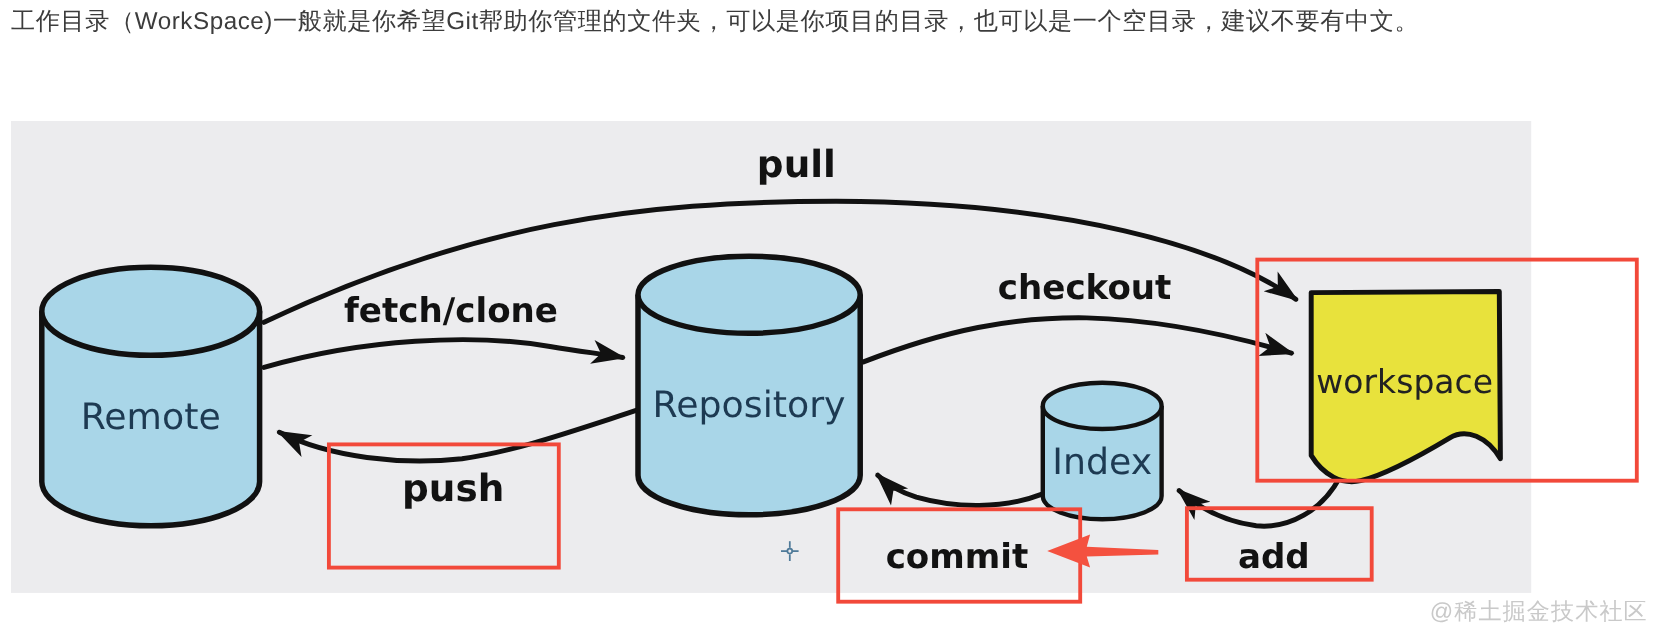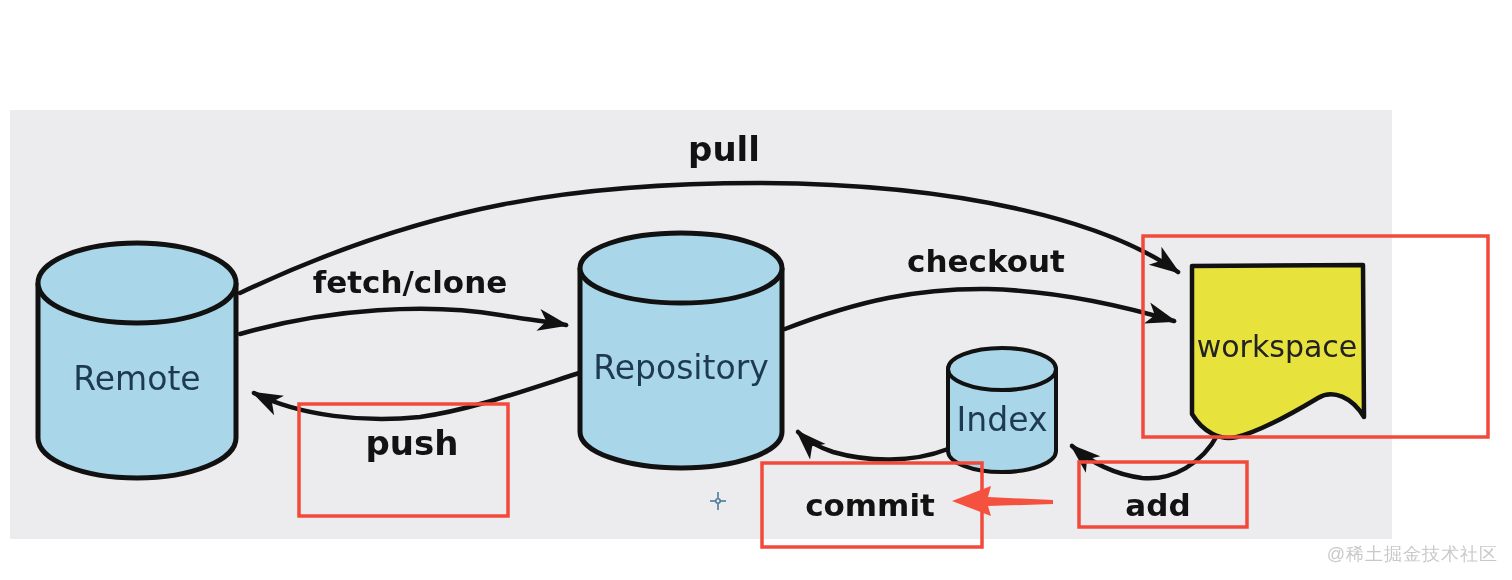--- a/index.html
+++ b/index.html
@@ -27,28 +27,29 @@
   .cmd{
     fill:#121212;font-weight:bold;
     font-family:"DejaVu Sans","Liberation Sans",sans-serif;
   }
   .cmd-lg{font-size:34px;}
   .cmd-md{font-size:31px;}
   .flow{fill:none;stroke:#111111;stroke-width:4.5;stroke-linecap:round;}
   .redbox{fill:none;stroke:#f2493a;stroke-width:3.5;}
   .watermark{
     position:absolute;top:542px;right:14px;
-    font-size:18px;color:#c9c9c9;letter-spacing:1px;
+    font-size:21px;color:#c9c9c9;letter-spacing:1px;
   }
 </style>
 </head>
 <body>
 
 <div class="canvas">
 
+  <p class="body-text line1">工作目录（WorkSpace)一般就是你希望Git帮助你管理的文件夹，可以是你项目的目录，也可以是一个空目录，建议不要有中文。</p>
 
   <svg class="diagram-svg" width="1512" height="580" viewBox="0 0 1512 580" xmlns="http://www.w3.org/2000/svg">
 
     <defs>
       <marker id="ah" markerUnits="userSpaceOnUse" markerWidth="40" markerHeight="30" refX="30" refY="13" orient="auto">
         <path d="M2,2 L33,13 L2,24 L10,13 Z" fill="#111111"></path>
       </marker>
     </defs>
 
     <rect x="10" y="110" width="1382" height="429" fill="#ececee"></rect>

